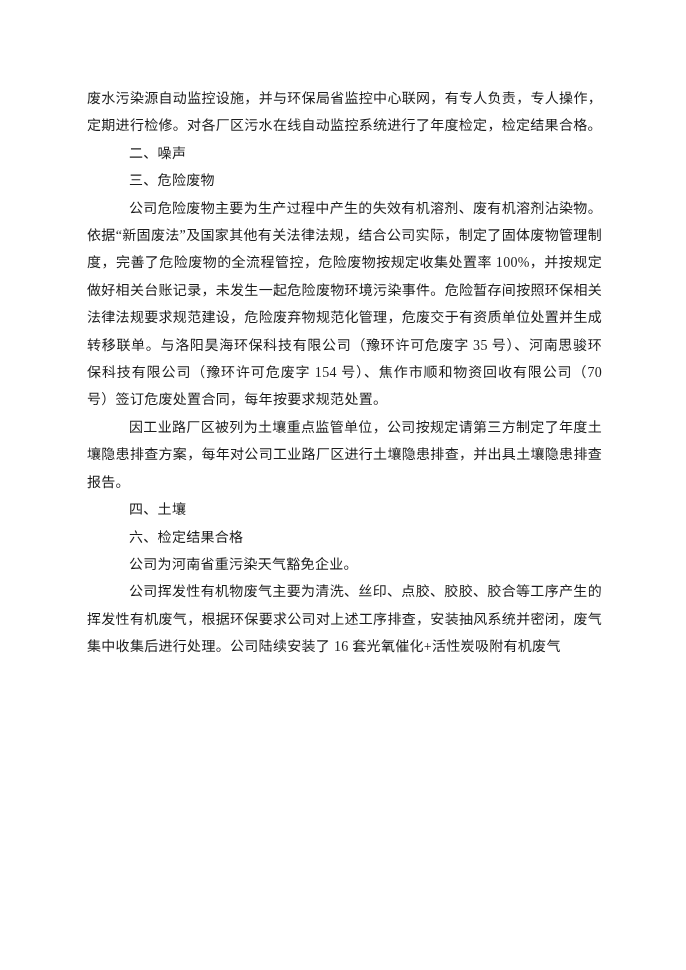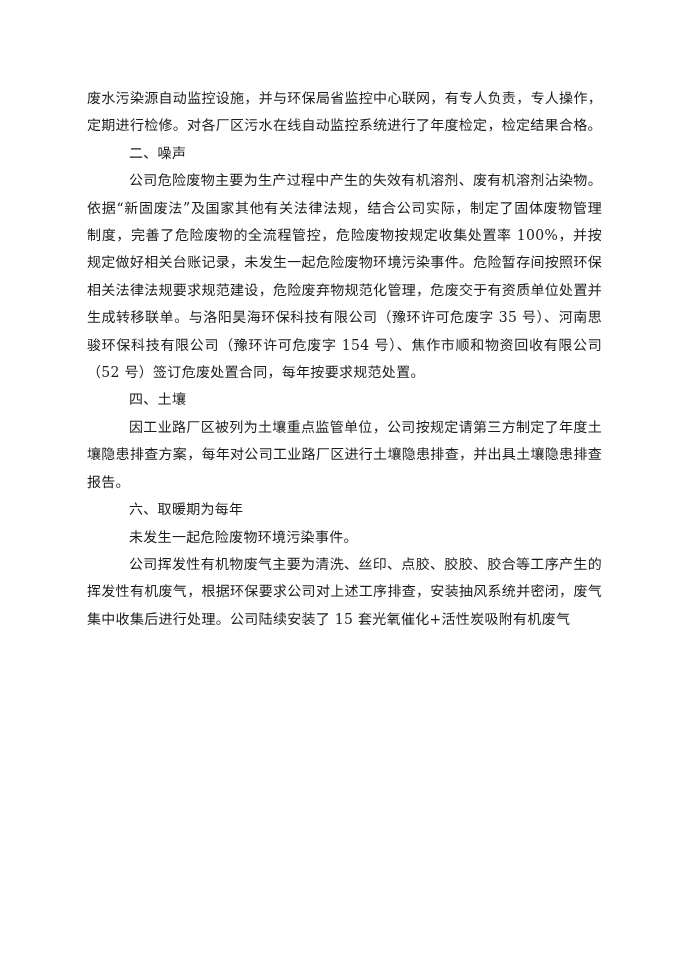--- a/index.html
+++ b/index.html
@@ -23,34 +23,36 @@
     font-size: 14px;
     line-height: 27.4px;
     letter-spacing: 0.3px;
     color: #1c1c1c;
     text-align: justify;
     text-justify: inter-character;
     word-break: break-all;
   }
   .doc-body p.indent {
     text-indent: 3em;
+    font-family: Liberation Serif, serif;
   }
   
   .doc-body p.heading {
     font-weight: normal;
   }
 </style>
 </head>
 <body>
 
 <div class="page">
   <main class="doc-body">
 
   <p class="blk">废水污染源自动监控设施，并与环保局省监控中心联网，有专人负责，专人操作，定期进行检修。对各厂区污水在线自动监控系统进行了年度检定，检定结果合格。</p>
       <p class="blk heading indent">二、噪声</p>
-      <p class="blk indent">公司危险废物主要为生产过程中产生的失效有机溶剂、废有机溶剂沾染物。依据“新固废法”及国家其他有关法律法规，结合公司实际，制定了固体废物管理制度，完善了危险废物的全流程管控，危险废物按规定收集处置率 100%，并按规定做好相关台账记录，未发生一起危险废物环境污染事件。危险暂存间按照环保相关法律法规要求规范建设，危险废弃物规范化管理，危废交于有资质单位处置并生成转移联单。与洛阳昊海环保科技有限公司（豫环许可危废字 35 号）、河南思骏环保科技有限公司（豫环许可危废字 154 号）、焦作市顺和物资回收有限公司（52 号）签订危废处置合同，每年按要求规范处置。</p>
+      <p class="blk heading indent">三、危险废物</p>
+      <p class="blk indent">公司危险废物主要为生产过程中产生的失效有机溶剂、废有机溶剂沾染物。依据“新固废法”及国家其他有关法律法规，结合公司实际，制定了固体废物管理制度，完善了危险废物的全流程管控，危险废物按规定收集处置率 100%，并按规定做好相关台账记录，未发生一起危险废物环境污染事件。危险暂存间按照环保相关法律法规要求规范建设，危险废弃物规范化管理，危废交于有资质单位处置并生成转移联单。与洛阳昊海环保科技有限公司（豫环许可危废字 35 号）、河南思骏环保科技有限公司（豫环许可危废字 154 号）、焦作市顺和物资回收有限公司（70 号）签订危废处置合同，每年按要求规范处置。</p>
+      <p class="blk indent">因工业路厂区被列为土壤重点监管单位，公司按规定请第三方制定了年度土壤隐患排查方案，每年对公司工业路厂区进行土壤隐患排查，并出具土壤隐患排查报告。</p>
       <p class="blk heading indent">四、土壤</p>
-      <p class="blk indent">因工业路厂区被列为土壤重点监管单位，公司按规定请第三方制定了年度土壤隐患排查方案，每年对公司工业路厂区进行土壤隐患排查，并出具土壤隐患排查报告。</p>
-      <p class="blk heading indent">六、取暖期为每年</p>
-      <p class="blk indent">未发生一起危险废物环境污染事件。</p>
-      <p class="blk indent">公司挥发性有机物废气主要为清洗、丝印、点胶、胶胶、胶合等工序产生的挥发性有机废气，根据环保要求公司对上述工序排查，安装抽风系统并密闭，废气集中收集后进行处理。公司陆续安装了 15 套光氧催化+活性炭吸附有机废气</p>
+      <p class="blk heading indent">六、检定结果合格</p>
+      <p class="blk indent">公司为河南省重污染天气豁免企业。</p>
+      <p class="blk indent">公司挥发性有机物废气主要为清洗、丝印、点胶、胶胶、胶合等工序产生的挥发性有机废气，根据环保要求公司对上述工序排查，安装抽风系统并密闭，废气集中收集后进行处理。公司陆续安装了 16 套光氧催化+活性炭吸附有机废气</p>
     </main>
 </div>
 
 </body></html>

